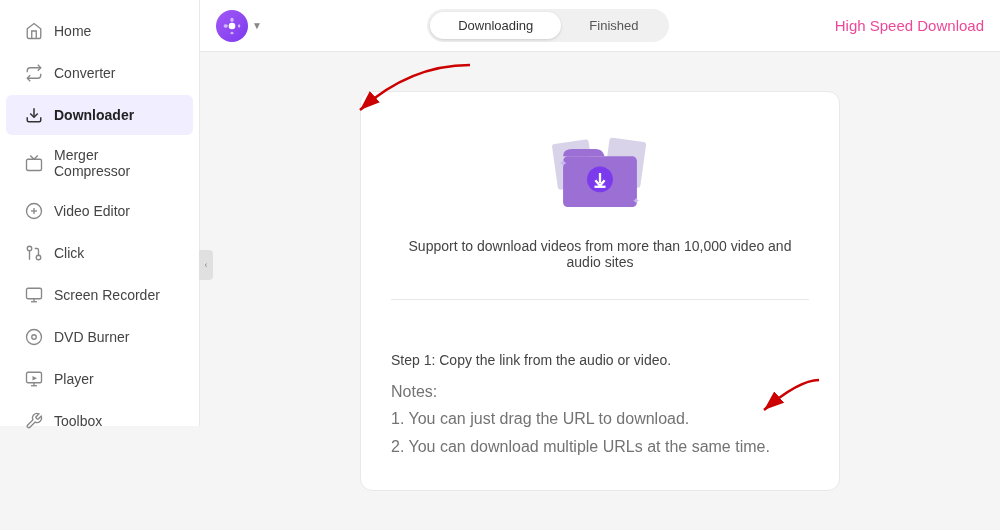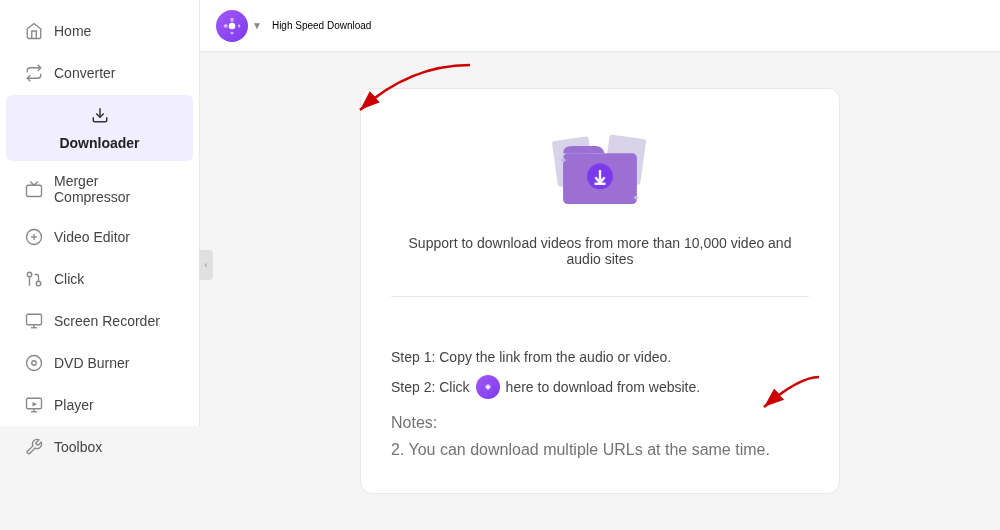--- a/index.html
+++ b/index.html
@@ -25,21 +25,20 @@
       color: #444;
       gap: 10px;
       border-radius: 6px;
       margin: 1px 6px;
       transition: background 0.15s;
     }
     .sidebar-item.active {
       background: #f0eeff;
       font-weight: 600;
       color: #222;
-      flex-direction: column;
     }
     .sidebar-icon {
       width: 20px;
       height: 20px;
       display: flex;
       align-items: center;
       justify-content: center;
       flex-shrink: 0;
     }
     .sidebar-icon svg { width: 18px; height: 18px; }
@@ -102,22 +101,22 @@
       color: #555;
       transition: all 0.15s;
     }
     .tab-btn.active {
       background: #fff;
       color: #333;
       font-weight: 500;
       box-shadow: 0 1px 3px rgba(0,0,0,0.15);
     }
     .high-speed-label {
-      font-size: 10px;
-      color: #000000;
+      font-size: 15px;
+      color: #ec4899;
       white-space: nowrap;
     }
 
     
     .content {
       flex: 1;
       display: flex;
       align-items: center;
       justify-content: center;
       padding: 20px;
@@ -326,20 +325,24 @@
     <div class="topbar-logo">
       <div class="topbar-logo-icon">
         <svg width="20" height="20" viewBox="0 0 24 24" fill="white">
           <circle cx="12" cy="12" r="4"></circle>
           <path d="M12 2a2 2 0 012 2v1a2 2 0 01-4 0V4a2 2 0 012-2zm0 17a2 2 0 012 2v-1a2 2 0 01-4 0v1a2 2 0 012-2zM2 12a2 2 0 012-2h1a2 2 0 010 4H4a2 2 0 01-2-2zm17 0a2 2 0 012-2h-1a2 2 0 010 4h1a2 2 0 01-2-2z" opacity="0.6"></path>
         </svg>
       </div>
       <span class="topbar-caret">▼</span>
     </div>
 
+    <div class="tab-group">
+      <button class="tab-btn active">Downloading</button>
+      <button class="tab-btn">Finished</button>
+    </div>
 
     <span class="high-speed-label">High Speed Download</span>
   </div>
 
   <svg class="red-arrow-1" width="160" height="80" viewBox="0 0 160 80" style="position:absolute; top:55px; left:130px; pointer-events:none; z-index:20;">
     <defs>
       <marker id="arrowhead1" markerWidth="8" markerHeight="6" refX="8" refY="3" orient="auto">
         <polygon points="0 0, 8 3, 0 6" fill="#cc0000"></polygon>
       </marker>
     </defs>
@@ -370,43 +373,33 @@
       </div>
 
       <p class="support-text">Support to download videos from more than 10,000 video and audio sites</p>
 
       <div class="divider"></div>
 
       <div class="steps-section">
         <div class="step-row">
           <span>Step 1: Copy the link from the audio or video.</span>
         </div>
-        <div class="step-row">
-          <span>Step 2: Click</span>
-          <span class="step-icon-inline">
-            <svg width="14" height="14" viewBox="0 0 24 24" fill="white">
-              <circle cx="12" cy="12" r="5" fill="white" opacity="0.3"></circle>
-              <line x1="12" y1="8" x2="12" y2="16" stroke="white" stroke-width="2.5"></line>
-              <line x1="8" y1="12" x2="16" y2="12" stroke="white" stroke-width="2.5"></line>
-            </svg>
-          </span>
-          <span>here to download from website.</span>
-        </div>
 
         <svg width="120" height="60" viewBox="0 0 120 60" style="position:absolute; right:-20px; top:18px; pointer-events:none; z-index:20;">
           <defs>
             <marker id="arrowhead2" markerWidth="8" markerHeight="6" refX="8" refY="3" orient="auto">
               <polygon points="0 0, 8 3, 0 6" fill="#cc0000"></polygon>
             </marker>
           </defs>
           <path d="M110,10 Q90,10 55,40" stroke="#cc0000" stroke-width="2.5" fill="none" marker-end="url(#arrowhead2)"></path>
         </svg>
 
         <div class="notes-section">
           <div>Notes:</div>
+          <div>1. You can just drag the URL to download.</div>
           <div>2. You can download multiple URLs at the same time.</div>
         </div>
       </div>
     </div>
   </div>
 </div>
 
 <div style="position:fixed; top:50%; left:199px; transform:translateY(-50%); width:14px; height:30px; background:#e0e0e0; border-radius:0 4px 4px 0; display:flex; align-items:center; justify-content:center; cursor:pointer; z-index:5; font-size:9px; color:#888;">‹</div>
 
 </body></html>

